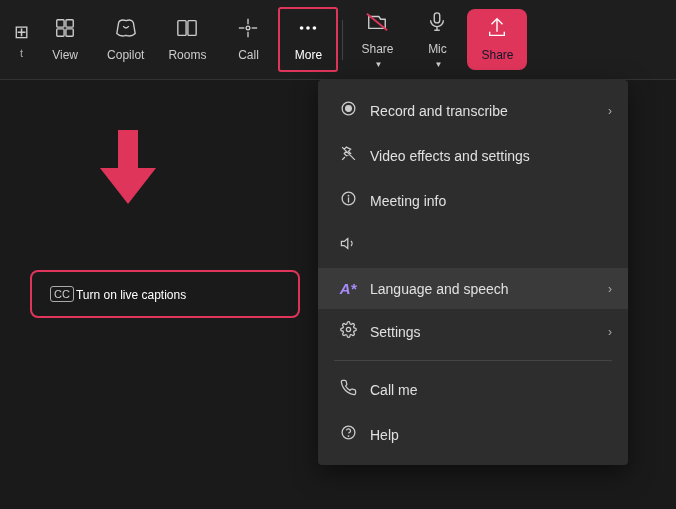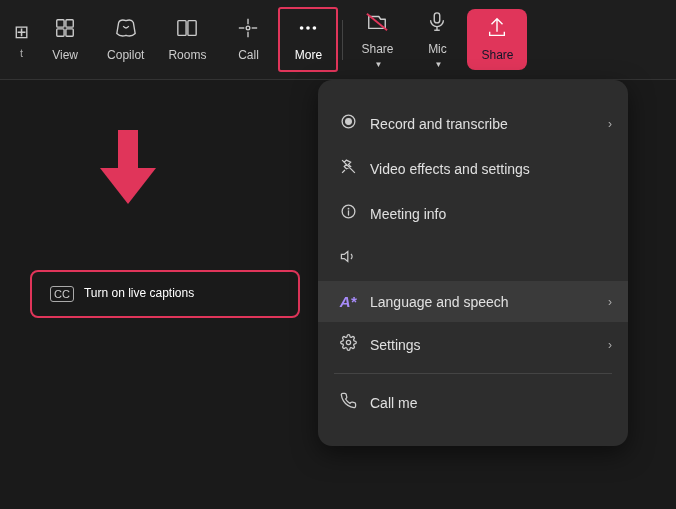--- a/index.html
+++ b/index.html
@@ -66,24 +66,24 @@
       margin-left: 2px;
     }
 
     
     .dropdown-menu {
       position: absolute;
       top: 80px;
       left: 318px;
       width: 310px;
       background: #2d2d2d;
-      border-radius: 14px;
+      border-radius: 4px;
       box-shadow: 0 8px 24px rgba(0,0,0,0.5);
       z-index: 100;
-      padding: 21px 0;
+      padding: 8px 0;
     }
 
     .menu-item {
       display: flex;
       align-items: center;
       padding: 12px 20px;
       color: #e0e0e0;
       cursor: pointer;
       font-size: 14px;
       gap: 12px;
@@ -156,22 +156,22 @@
     
     .caption-box {
       position: absolute;
       top: 270px;
       left: 30px;
       width: 270px;
       border: 2px solid #e0355a;
       border-radius: 8px;
       padding: 14px 18px;
       display: flex;
-      align-items: flex-start;
-      gap: 10px;
+      align-items: flex-end;
+      gap: 2px;
       color: #fff;
       font-size: 15px;
       background: transparent;
     }
 
     .caption-icon {
       font-size: 18px;
       color: #ccc;
     }
 
@@ -372,14 +372,24 @@
 
   <div class="menu-item">
     <span class="menu-icon">
       <svg width="17" height="17" viewBox="0 0 24 24" fill="none" stroke="#ccc" stroke-width="1.8">
         <path d="M22 16.92v3a2 2 0 0 1-2.18 2 19.79 19.79 0 0 1-8.63-3.07A19.5 19.5 0 0 1 4.9 12.46a19.79 19.79 0 0 1-3.07-8.67A2 2 0 0 1 3.81 2h3a2 2 0 0 1 2 1.72c.127.96.361 1.903.7 2.81a2 2 0 0 1-.45 2.11L7.91 9.91a16 16 0 0 0 6.18 6.18l1.27-1.27a2 2 0 0 1 2.11-.45c.907.339 1.85.573 2.81.7A2 2 0 0 1 22 16.92z"></path>
       </svg>
     </span>
     <span>Call me</span>
   </div>
 
+  <div class="menu-item">
+    <span class="menu-icon">
+      <svg width="17" height="17" viewBox="0 0 24 24" fill="none" stroke="#ccc" stroke-width="1.8">
+        <circle cx="12" cy="12" r="9"></circle>
+        <path d="M9.09 9a3 3 0 0 1 5.83 1c0 2-3 3-3 3"></path>
+        <line x1="12" y1="17" x2="12.01" y2="17" stroke-width="2.5" stroke-linecap="round"></line>
+      </svg>
+    </span>
+    <span>Help</span>
+  </div>
 
 </div>
 
 </body></html>

